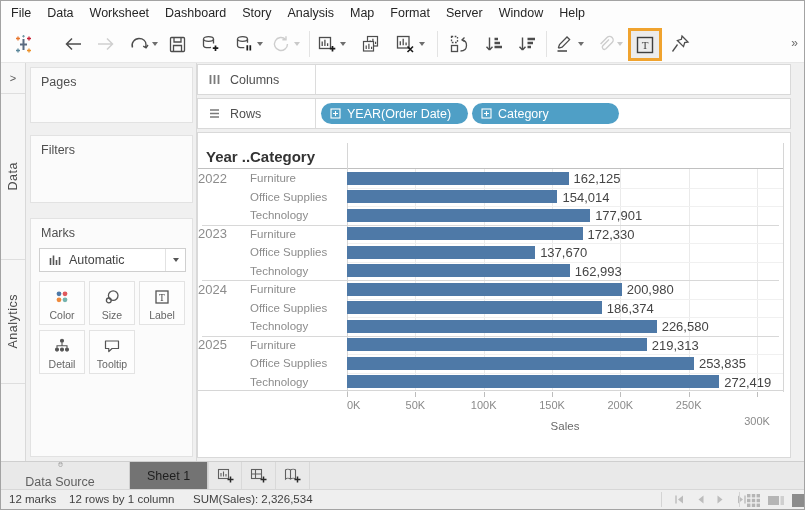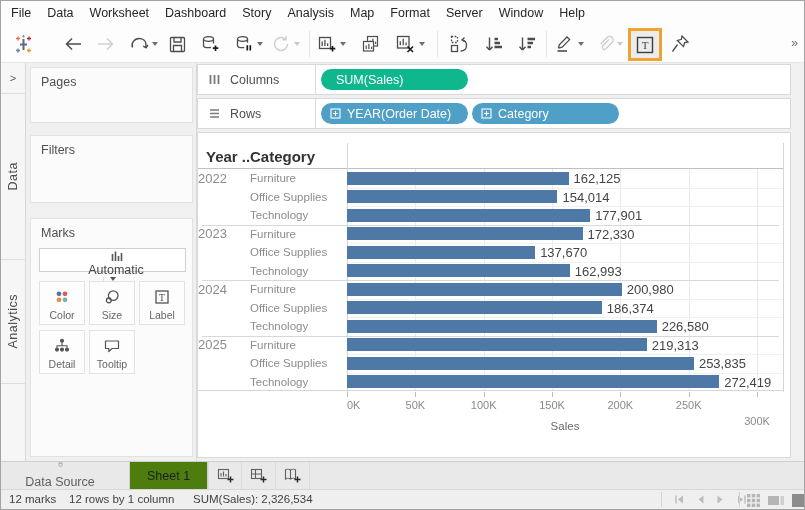--- a/index.html
+++ b/index.html
@@ -41,21 +41,21 @@
     font-size:12.5px; color:#4a4a4a; letter-spacing:.5px; }
 
   
   .panel { position:absolute; left:25px; top:0; width:171px; height:100%;
     background:#f0f0f0; border-right:1px solid #d9d9d9; }
   .card { position:absolute; left:4px; width:163px; background:#fbfbfb;
     border:1px solid #e2e2e2; }
   .card-label { padding:7px 0 0 10px; font-size:12.5px; color:#4f4f4f; }
 
   .marktype { position:absolute; left:8px; top:29px; width:147px; height:24px;
-    background:#fff; border:1px solid #cfcfcf; display:flex; align-items:center;flex-direction:column; }
+    background:#fff; border:1px solid #cfcfcf; display:flex; align-items:center; }
   .marktype .txt { flex:1; font-size:12.5px; color:#444; padding-left:7px; }
   .marktype .dd { width:20px; height:100%; border-left:1px solid #e2e2e2;
     display:flex; align-items:center; justify-content:center; }
   .dd-tri { width:0; height:0; border-left:3.5px solid transparent;
     border-right:3.5px solid transparent; border-top:4px solid #555; }
 
   .mark-btn { position:absolute; width:46px; height:44px; background:#fdfdfd;
     border:1px solid #e3e3e3; display:flex; flex-direction:column;
     align-items:center; justify-content:flex-end; padding-bottom:3px; }
   .mark-btn .ic { position:absolute; top:5px; left:0; right:0;
@@ -96,21 +96,21 @@
   .tickmark { position:absolute; top:259px; height:5px; width:1px; background:#bdbdbd; }
   .ticklabel { position:absolute; top:266px; font-size:11px; color:#8a8a8a; text-align:center; }
   .axis-title { position:absolute; top:287px; left:149px; width:436px;
     text-align:center; font-size:11.5px; color:#696969; }
 
   
   .tabbar { position:absolute; bottom:20px; left:0; right:0; height:28px;
     background:#e9e9e9; border-top:1px solid #cfcfcf; display:flex; align-items:stretch; }
   .ds-tab { display:flex; align-items:center; gap:8px; padding:0 12px 0 10px;
     color:#5f5f5f; font-size:12.5px; width:120px;flex-direction:column; }
-  .sheet-tab { background:#4d7c0f; border-left:1px solid #cfcfcf; border-right:1px solid #cfcfcf;
+  .sheet-tab { background:#737373; border-left:1px solid #cfcfcf; border-right:1px solid #cfcfcf;
     display:flex; align-items:center; padding:0 17px; font-size:12.5px;
     color:#1f1f1f; margin-left:8px; }
   .newtab-btn { width:34px; display:flex; align-items:center; justify-content:center;
     border-right:1px solid #d9d9d9; }
 
   
   .statusbar { position:absolute; bottom:0; left:0; right:0; height:20px;
     background:#efefef; border-top:1px solid #d7d7d7; font-size:11.5px; color:#3f3f3f; }
   .statusbar .st { position:absolute; top:3px; }
   .st-sep { position:absolute; top:2px; width:1px; height:15px; background:#d4d4d4; }
@@ -356,25 +356,20 @@
       </div>
     </div>
 
     <div class="shelfbox" style="top:1px">
       <div class="shelf-labelcell">
         <svg width="13" height="13" viewBox="0 0 13 13">
             <path d="M2.5 2v9M6.5 2v9M10.5 2v9" stroke="#7a7a7a" stroke-width="1.8" fill="none"></path>
           </svg>
         <span>Columns</span>
       </div>
-      <div class="shelf-pills" id="col-pills">
-          <div class="pill measure" style="background: rgb(14, 183, 141);">
-            <span>SUM(Sales)</span>
-          </div>
-        </div>
     </div>
     <div class="shelfbox" style="top:35px">
       <div class="shelf-labelcell">
         <svg width="13" height="13" viewBox="0 0 13 13">
             <path d="M2 3h9M2 6.5h9M2 10h9" stroke="#7a7a7a" stroke-width="1.7" fill="none"></path>
           </svg>
         <span>Rows</span>
       </div>
       <div class="shelf-pills" id="row-pills">
           <div class="pill dim" style="background: rgb(79, 159, 198);">

